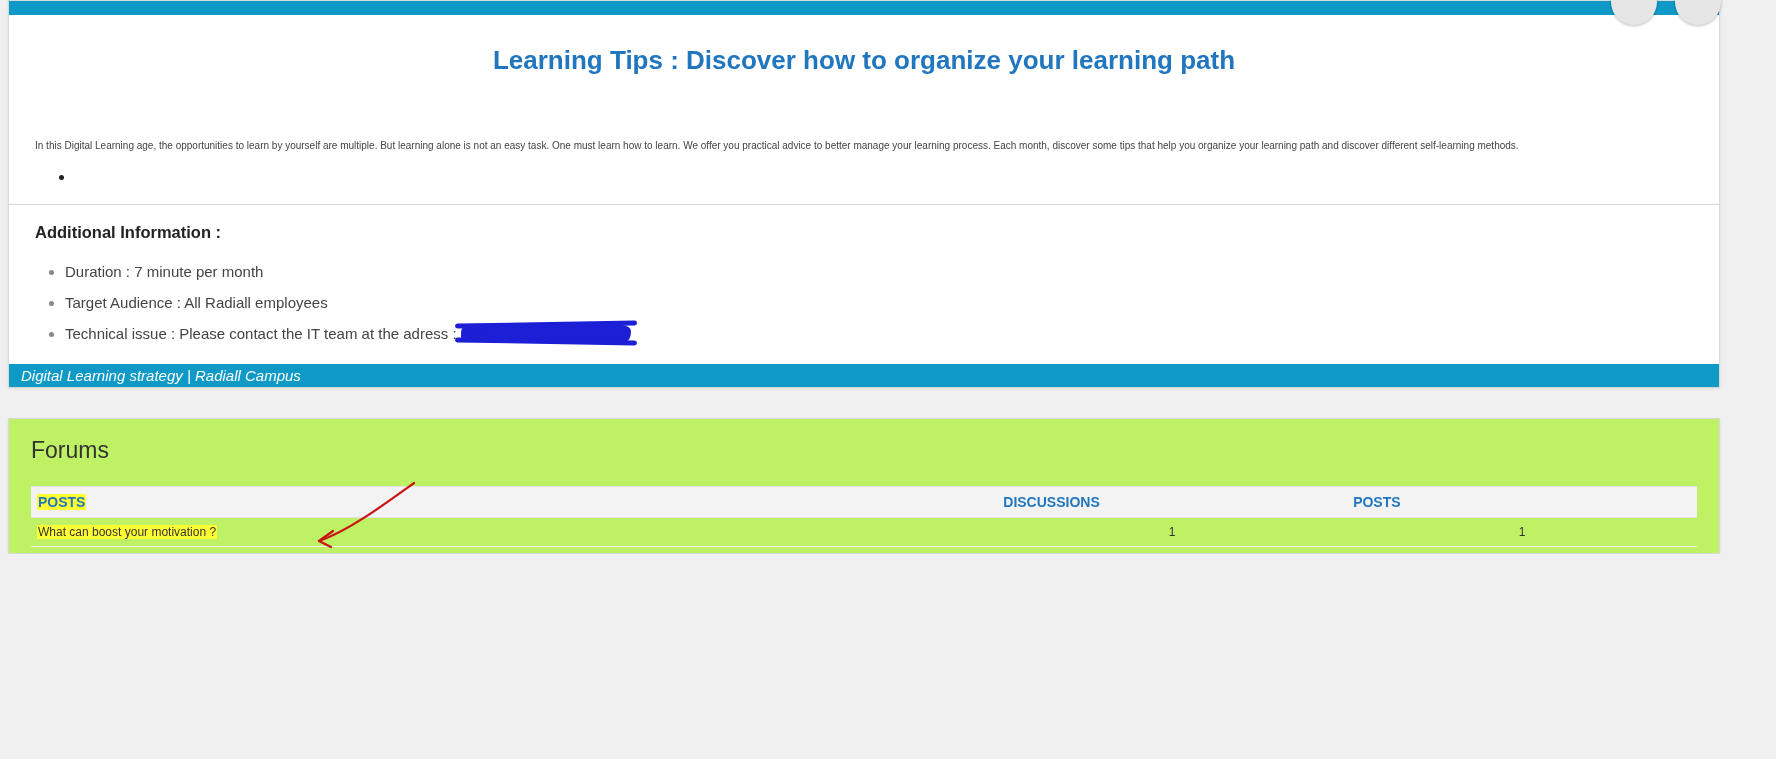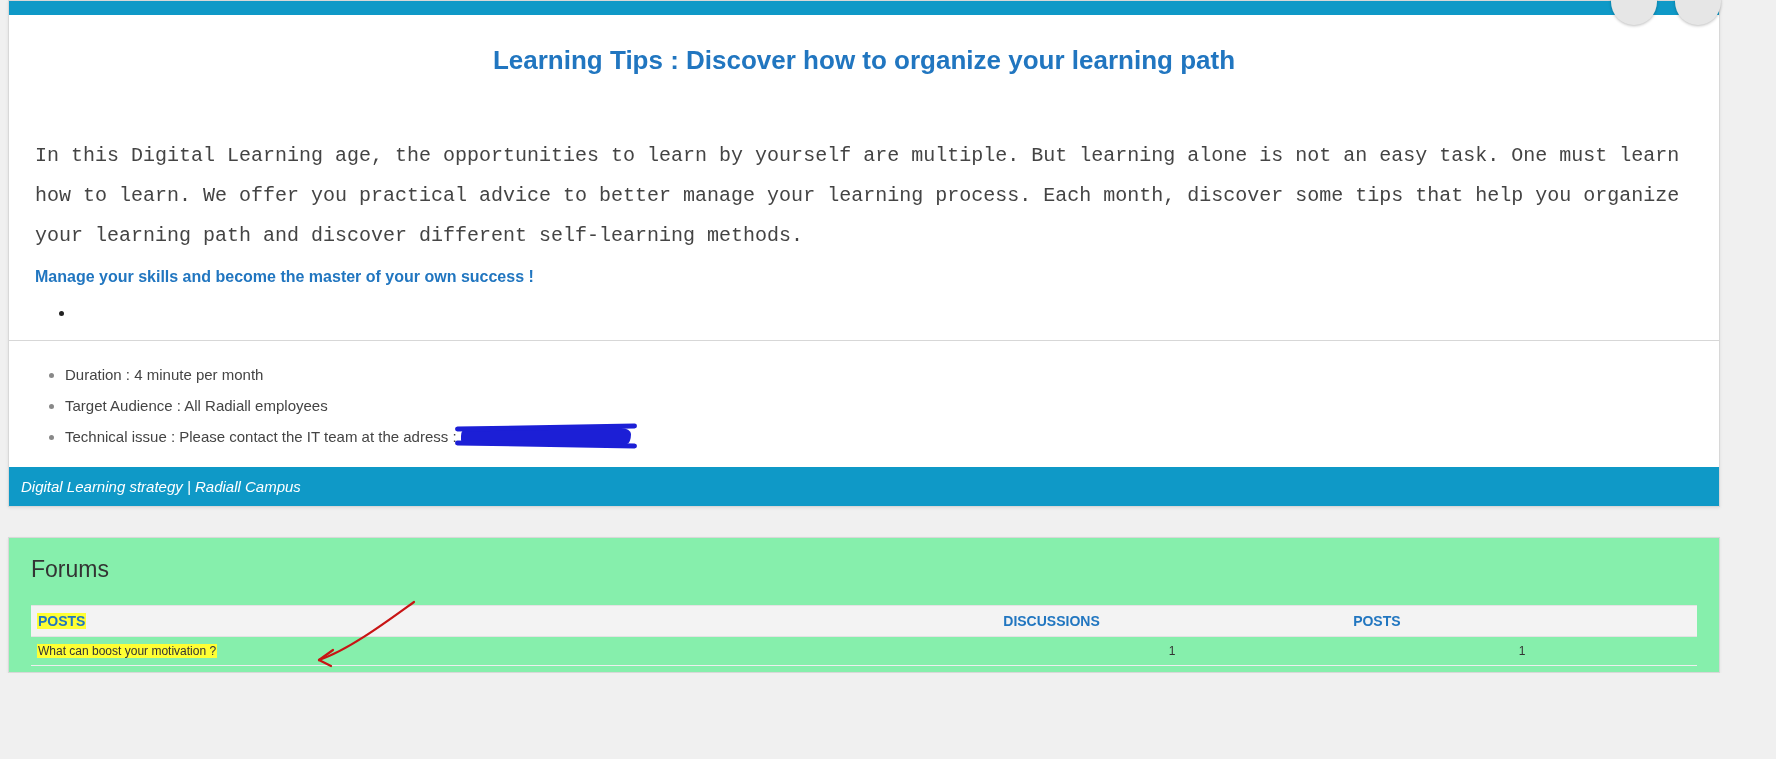--- a/index.html
+++ b/index.html
@@ -48,24 +48,23 @@
   }
   h1.title {
     color: #2176c0;
     font-size: 26px;
     font-weight: 700;
     text-align: center;
     margin: 20px 0 60px 0;
   }
   .intro {
     color: #444;
-    font-size: 20px;
+    font-size: 10px;
     line-height: 2.0;
     margin: 0 4px 12px 0;
-    font-family: Liberation Mono, monospace;
   }
   .tagline {
     color: #2176c0;
     font-weight: 700;
     font-size: 16px;
     margin: 6px 0 18px 0;
   }
   ul.blank {
     margin: 4px 0 18px 40px;
     padding: 0;
@@ -116,27 +115,27 @@
     background:#1c1fd6;
     border-radius:10px;
   }
   .redact::before { top:-3px; transform:rotate(-1deg);}
   .redact::after { bottom:-3px; transform:rotate(1deg);}
   .footer-bar {
     background: #0f99c7;
     color: #fff;
     font-style: italic;
     font-size: 15px;
-    padding: 11px 12px;
+    padding: 3px 12px;
     margin: 0 -26px -30px -26px;
   }
 
   
   .forums-card {
-    background: #86efac;
+    background: #bef264;
     margin: 0 8px 0 8px;
     border: 1px solid #d8d8d8;
     box-shadow: 0 1px 3px rgba(0,0,0,0.06);
     padding: 18px 22px 6px 22px;
     position: relative;
   }
   h2.forums-title {
     font-size: 23px;
     font-weight: 400;
     color: #333;
@@ -189,32 +188,32 @@
     <div class="float-buttons">
       <div class="circ-btn"></div>
       <div class="circ-btn"></div>
     </div>
     <div class="top-bar"></div>
     <div class="inner">
       <h1 class="title">Learning Tips : Discover how to organize your learning path</h1>
 
       <p class="intro">In this Digital Learning age, the opportunities to learn by yourself are multiple. But learning alone is not an easy task. One must learn how to learn. We offer you practical advice to better manage your learning process. Each month, discover some tips that help you organize your learning path and discover different self-learning methods.</p>
 
-      <p class="tagline">Manage your skills and become the master of your own success !</p>
 
       <ul class="blank">
         <li></li>
       </ul>
 
       <div class="rule"></div>
 
+      <h3 class="addl">Additional Information :</h3>
 
       <ul class="info">
         <li>
-          <span class="litxt">Duration : 4 minute per month</span>
+          <span class="litxt">Duration : 7 minute per month</span>
         </li>
         <li>
           <span class="litxt">Target Audience : All Radiall employees</span>
         </li>
         <li>
           <span class="litxt">Technical issue : Please contact the IT team at the adress :</span>
           <span class="redact"></span>
         </li>
       </ul>
 

